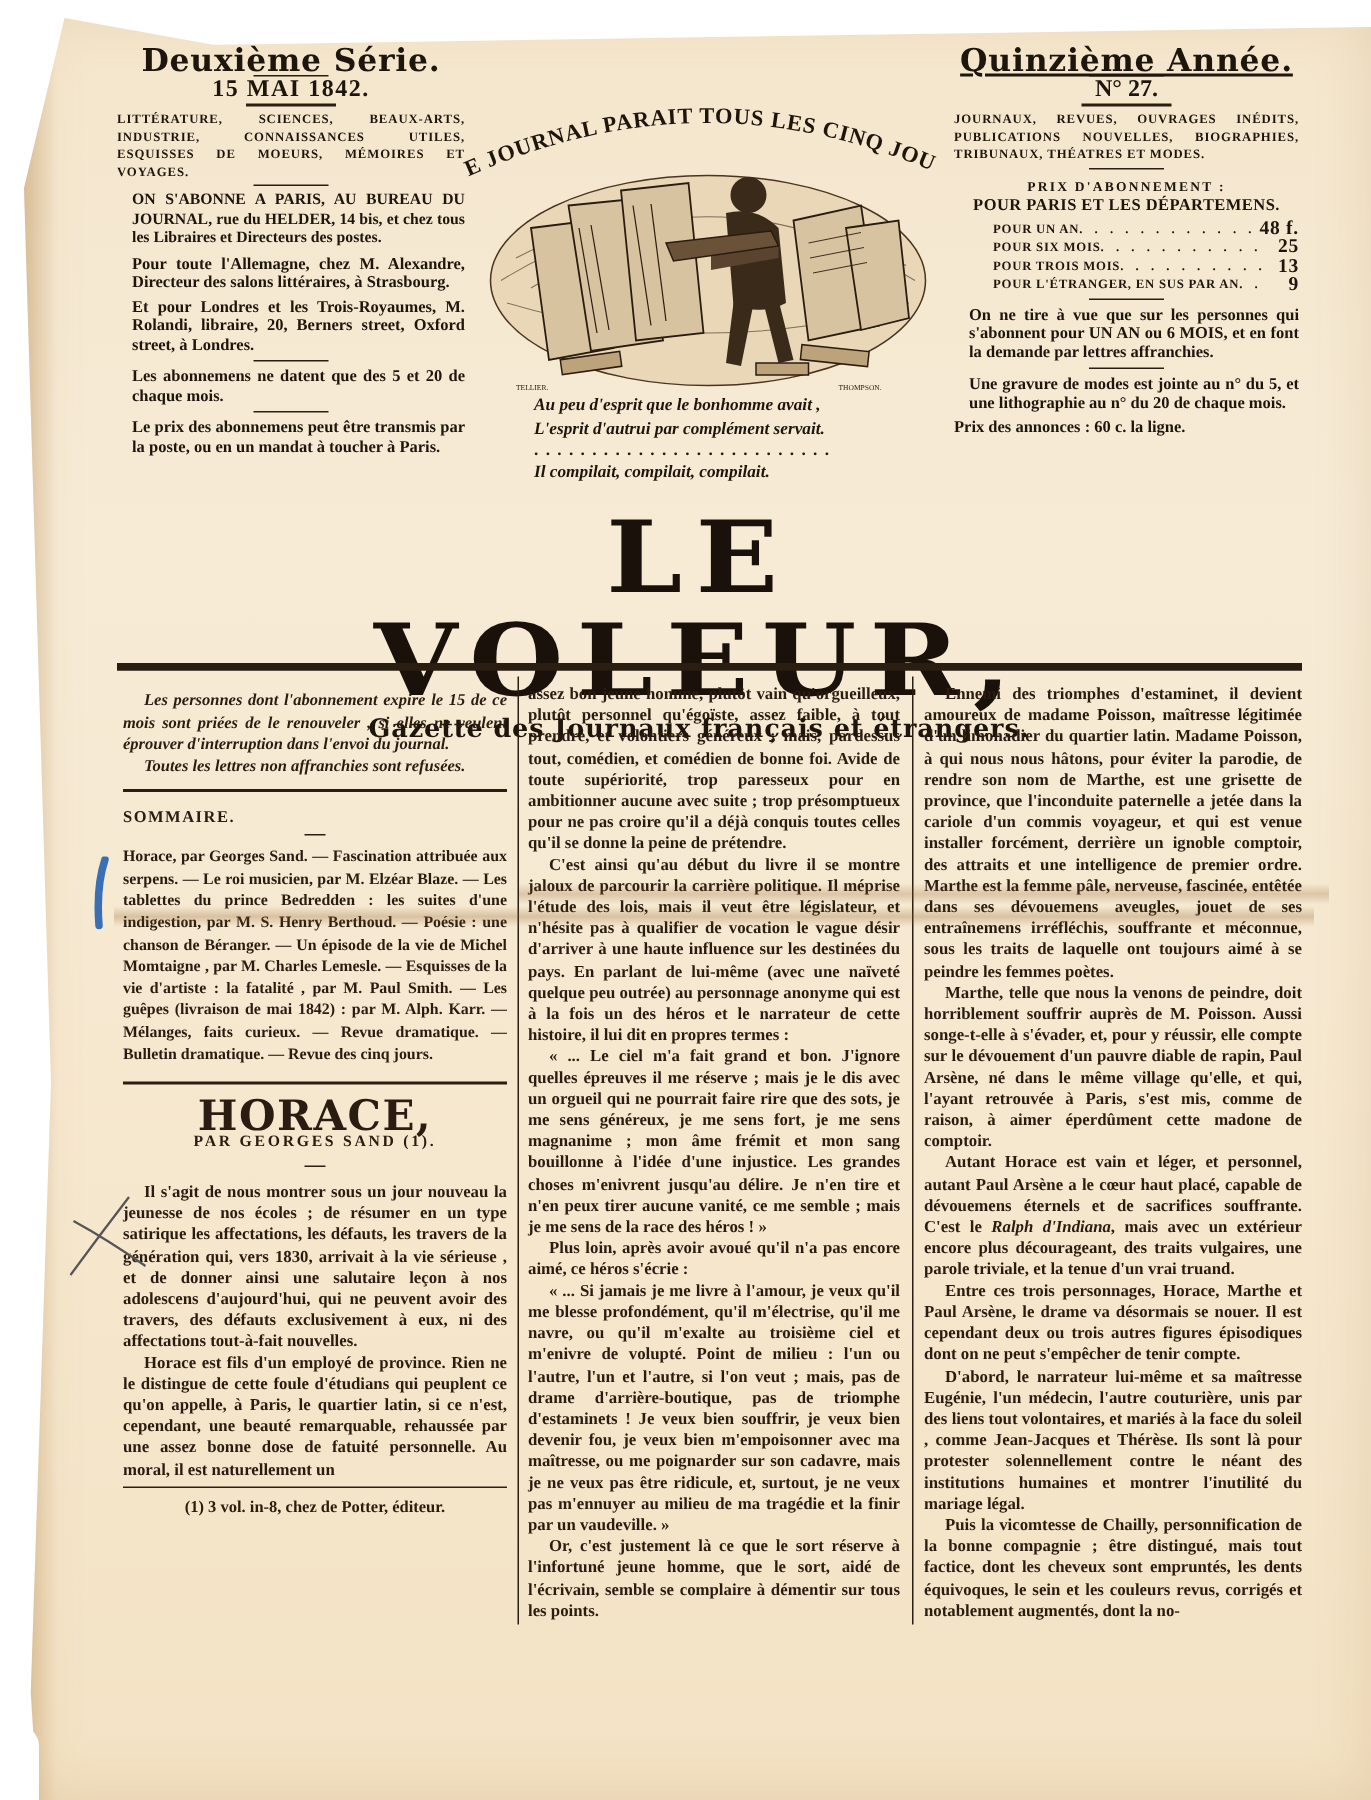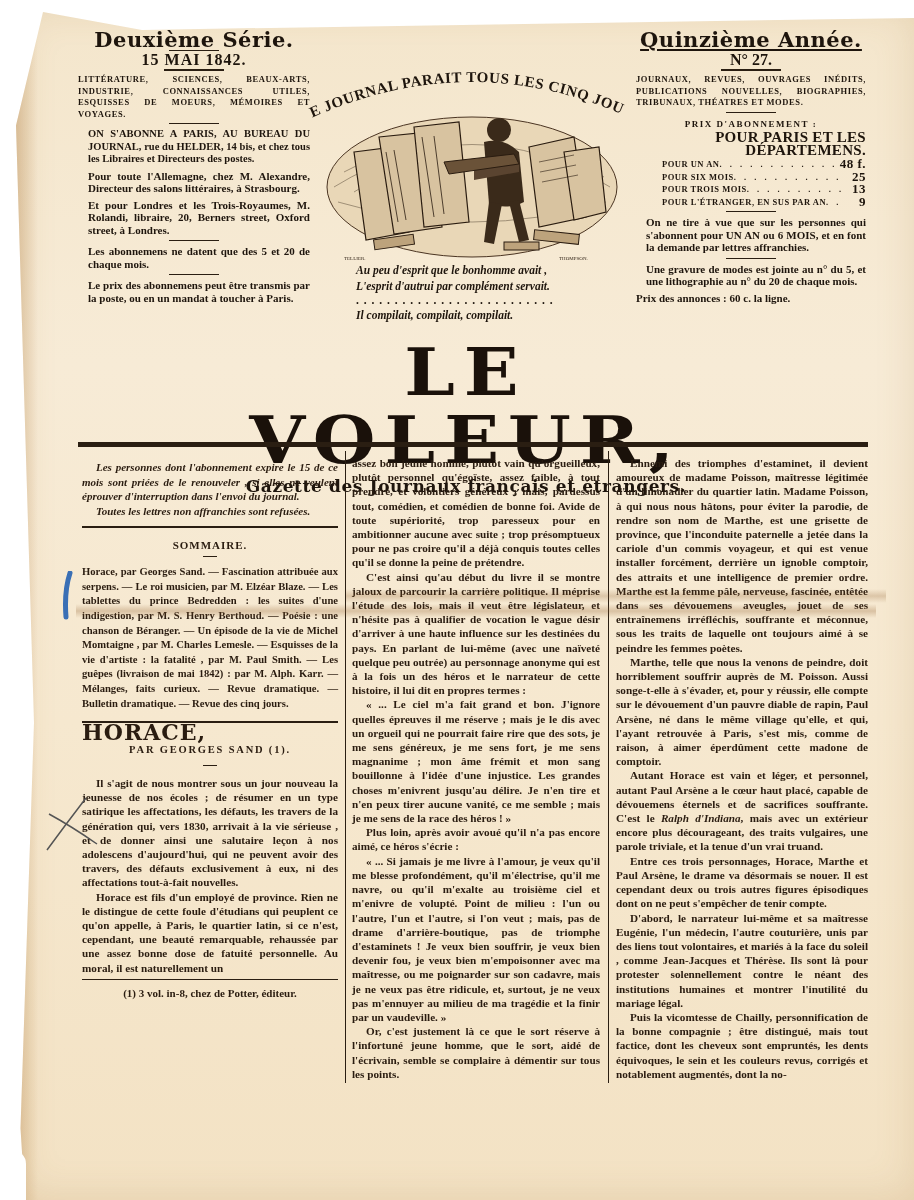--- a/index.html
+++ b/index.html
@@ -32,21 +32,21 @@
   .smallcaps-block { font-size: 8.5px; font-weight: bold; letter-spacing: 0.6px; text-align: justify; line-height: 11.5px; text-transform: uppercase; }
   .hl p, .hr p { margin: 4px 0; text-align: justify; text-indent: 0; font-weight: bold; }
   .hang { padding-left: 10px; text-indent: -10px; }
   .center { text-align: right; }
 
   
   .hr { left: 620px; top: 28px; width: 230px; font-size: 11px; line-height: 12.5px; }
   .hr .annee { font-size: 21px; text-align: center; margin-bottom: 2px; text-decoration: underline; }
   .hr .num { font-size: 16px; font-weight: bold; text-align: center; margin: 2px 0; }
   .prix-title { font-size: 9px; font-weight: 900; letter-spacing: 1.5px; text-align: center; margin-top: 5px; }
-  .prix-sub { font-size: 15px; font-weight: bold; letter-spacing: 0.3px; text-align: right; margin: 1px 0 2px; }
+  .prix-sub { font-size: 11px; font-weight: bold; letter-spacing: 0.3px; text-align: center; margin: 1px 0 2px; }
   .prix-row { display: flex; font-size: 8.5px; font-weight: bold; letter-spacing: 0.5px; line-height: 12.5px; padding-left: 26px; }
   .prix-row .lbl { white-space: nowrap; }
   .prix-row .dots { flex: 1; overflow: hidden; white-space: nowrap; letter-spacing: 3px; }
   .prix-row .val { font-size: 13px; min-width: 22px; text-align: right; }
 
   
   .vignette { left: 290px; top: 48px; width: 330px; height: 270px; }
   .arc-text { position: absolute; left: 0; top: 0; width: 330px; height: 80px; }
   .engraving { position: absolute; left: 18px; top: 38px; width: 295px; height: 175px; }
   .verse { position: absolute; left: 50px; width: 250px; font-style: italic; font-weight: bold; font-size: 11.5px; }
@@ -59,23 +59,23 @@
 
   
   .col { font-size: 11.2px; line-height: 14.2px; text-align: justify; font-weight: bold; color: #2a1c10; }
   .col p { margin: 0; text-indent: 14px; }
   .col p.noind { text-indent: 0; }
   .col1 { left: 66px; top: 454px; width: 256px; }
   .col2 { left: 336px; top: 450px; width: 248px; }
   .col3 { left: 600px; top: 450px; width: 252px; }
   .vrule { width: 1px; background: #2a1e12; }
   .notice { font-style: italic; font-size: 11px; line-height: 14.5px; }
-  .sommaire-h { text-align: center; font-weight: 900; font-size: 11px; letter-spacing: 1px; margin: 10px 0 4px; }
+  .sommaire-h { text-align: left; font-weight: 900; font-size: 11px; letter-spacing: 1px; margin: 10px 0 4px; }
   .sommaire { font-size: 10.6px; line-height: 14.6px; }
-  .horace-h { text-align: left; font-family: "DejaVu Serif", serif; font-weight: 900; font-size: 22px; letter-spacing: 1px; margin-top: 2px; }
+  .horace-h { text-align: center; font-family: "DejaVu Serif", serif; font-weight: 900; font-size: 28px; letter-spacing: 1px; margin-top: 14px; }
   .horace-sub { text-align: center; font-weight: 900; font-size: 10.5px; letter-spacing: 1.8px; margin-top: 4px; }
   .footnote { text-align: center; font-size: 11px; margin-top: 6px; }
   .hrule { height: 2px; background: #2a1e12; }
 
   
   .stain { position: absolute; pointer-events: none; }
 </style>
 </head>
 <body>
 

